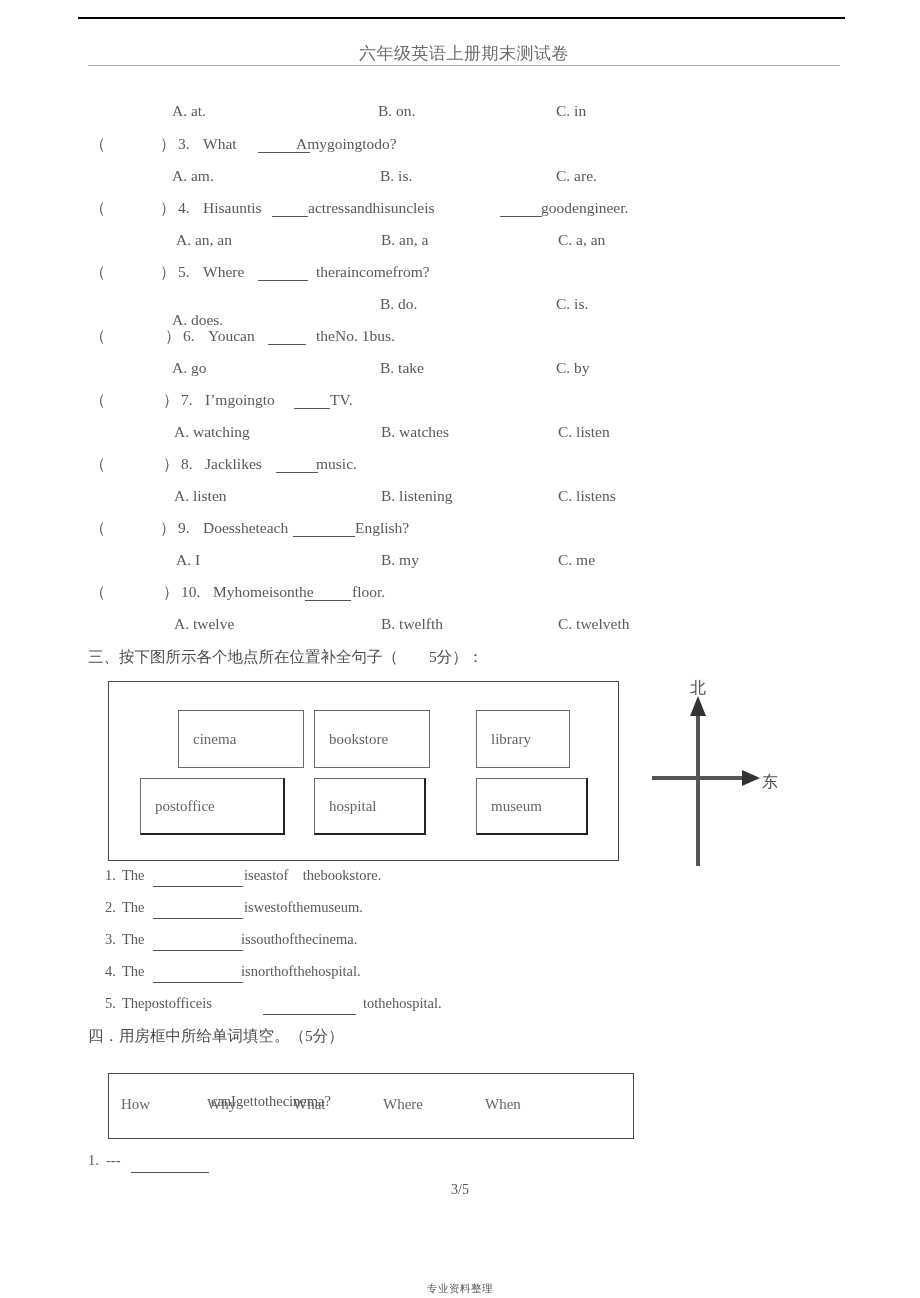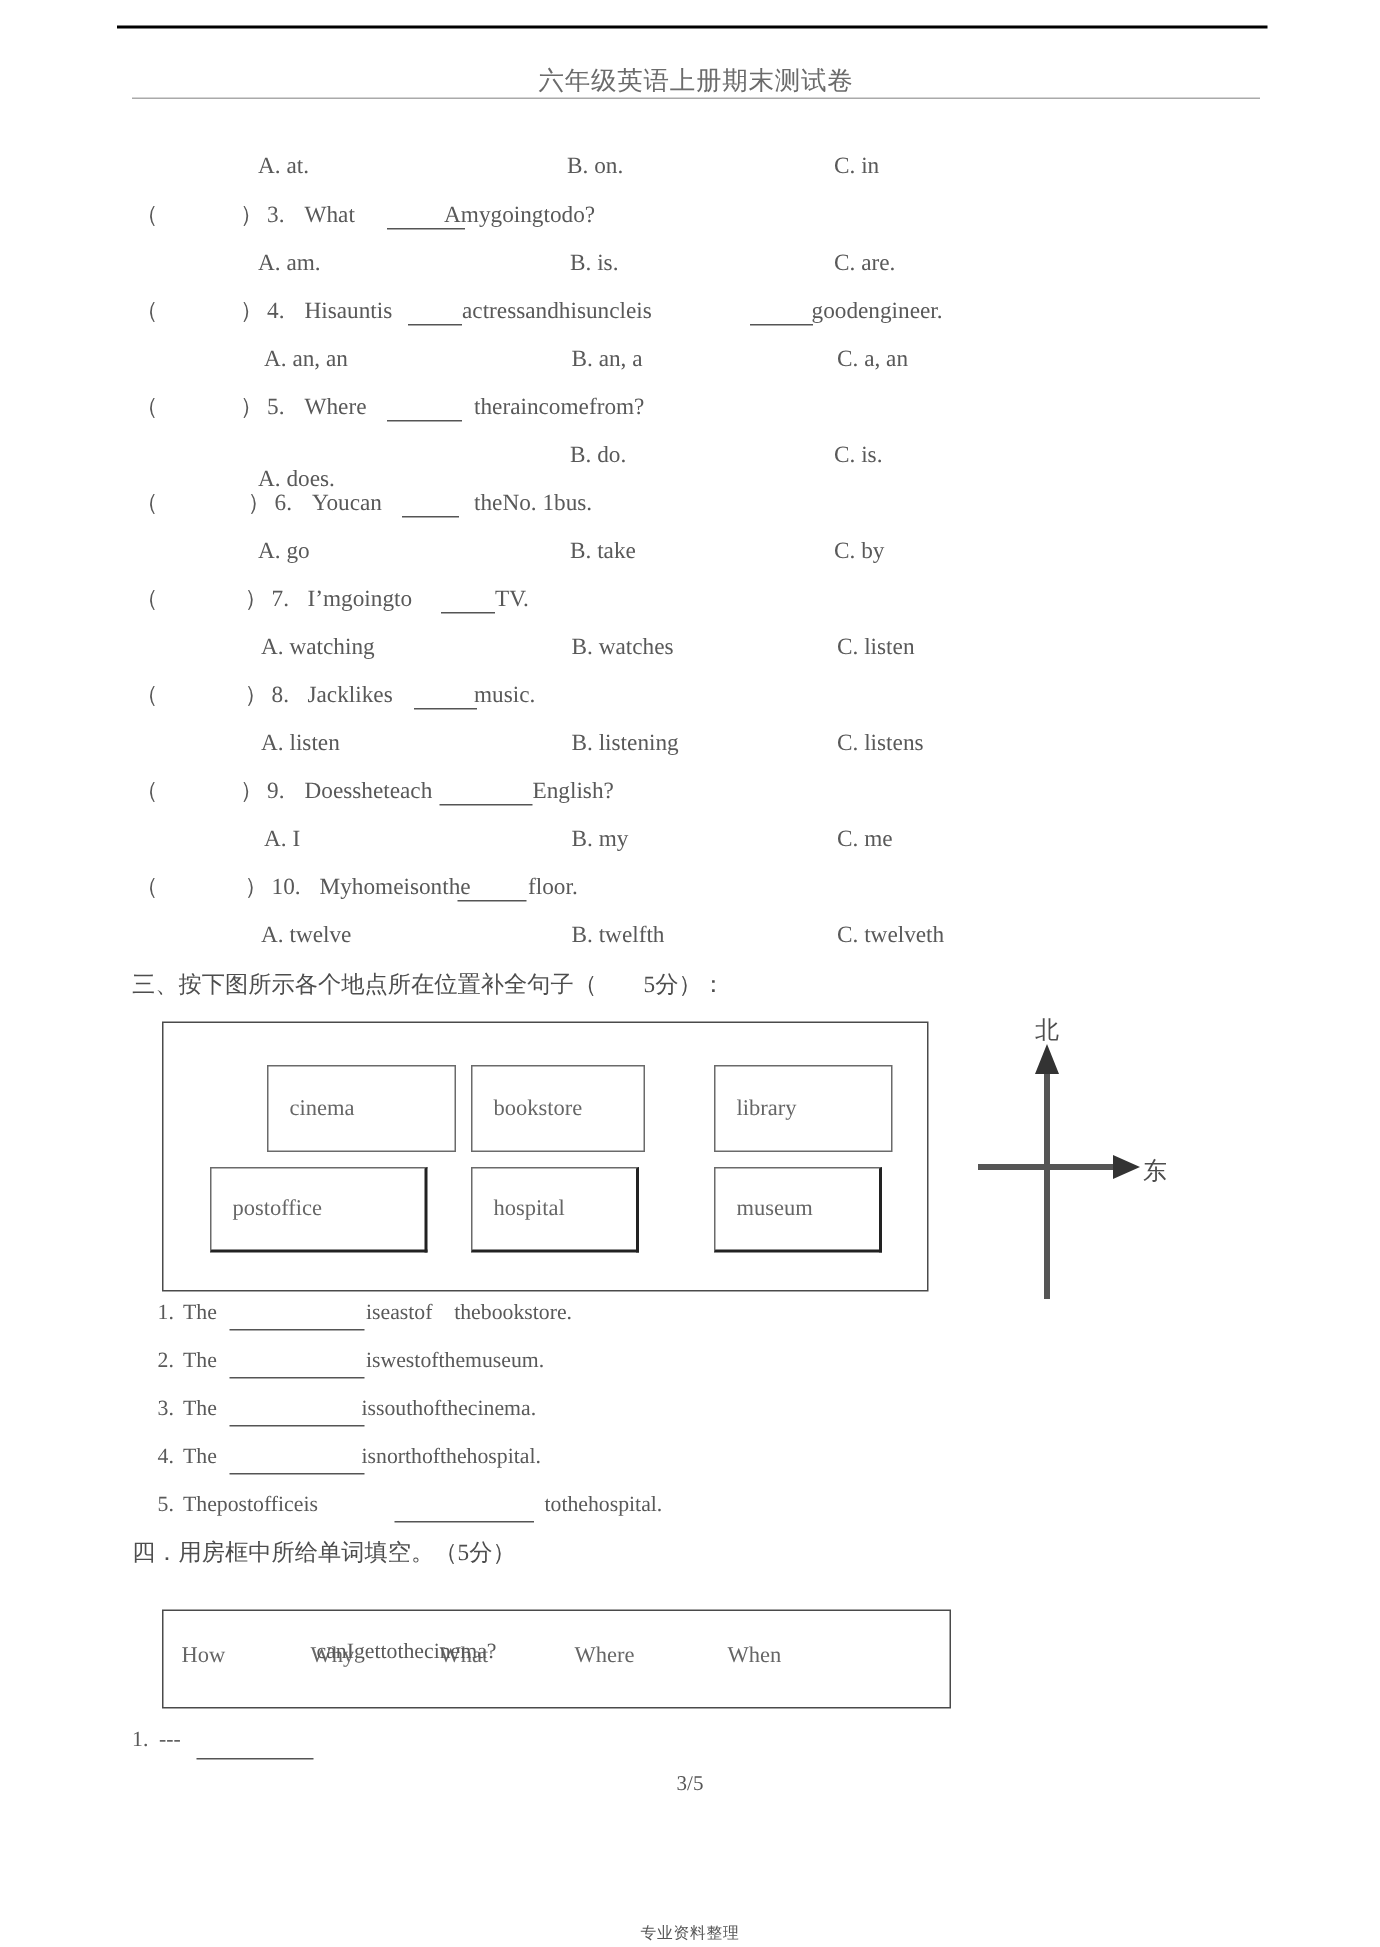--- a/index.html
+++ b/index.html
@@ -242,21 +242,21 @@
 
   <div class="t cn" style="left:88px; top:649px;">三、按下图所示各个地点所在位置补全句子（        5分）：</div>
 
   <div class="map-outer">
     <div class="place" style="left:31px; top:28px; width:126px; height:58px;margin-left:38px;">
       <span>cinema</span>
     </div>
     <div class="place" style="left:205px; top:28px; width:116px; height:58px;">
       <span>bookstore</span>
     </div>
-    <div class="place" style="left:367px; top:28px; width:119px; height:58px;">
+    <div class="place" style="left:367px; top:28px; width:94px; height:58px;">
       <span>library</span>
     </div>
 
     <div class="place heavy" style="left:31px; top:96px; width:145px; height:57px;">
       <span>postoffice</span>
     </div>
     <div class="place heavy" style="left:205px; top:96px; width:112px; height:57px;">
       <span>hospital</span>
     </div>
     <div class="place heavy" style="left:367px; top:96px; width:112px; height:57px;">

